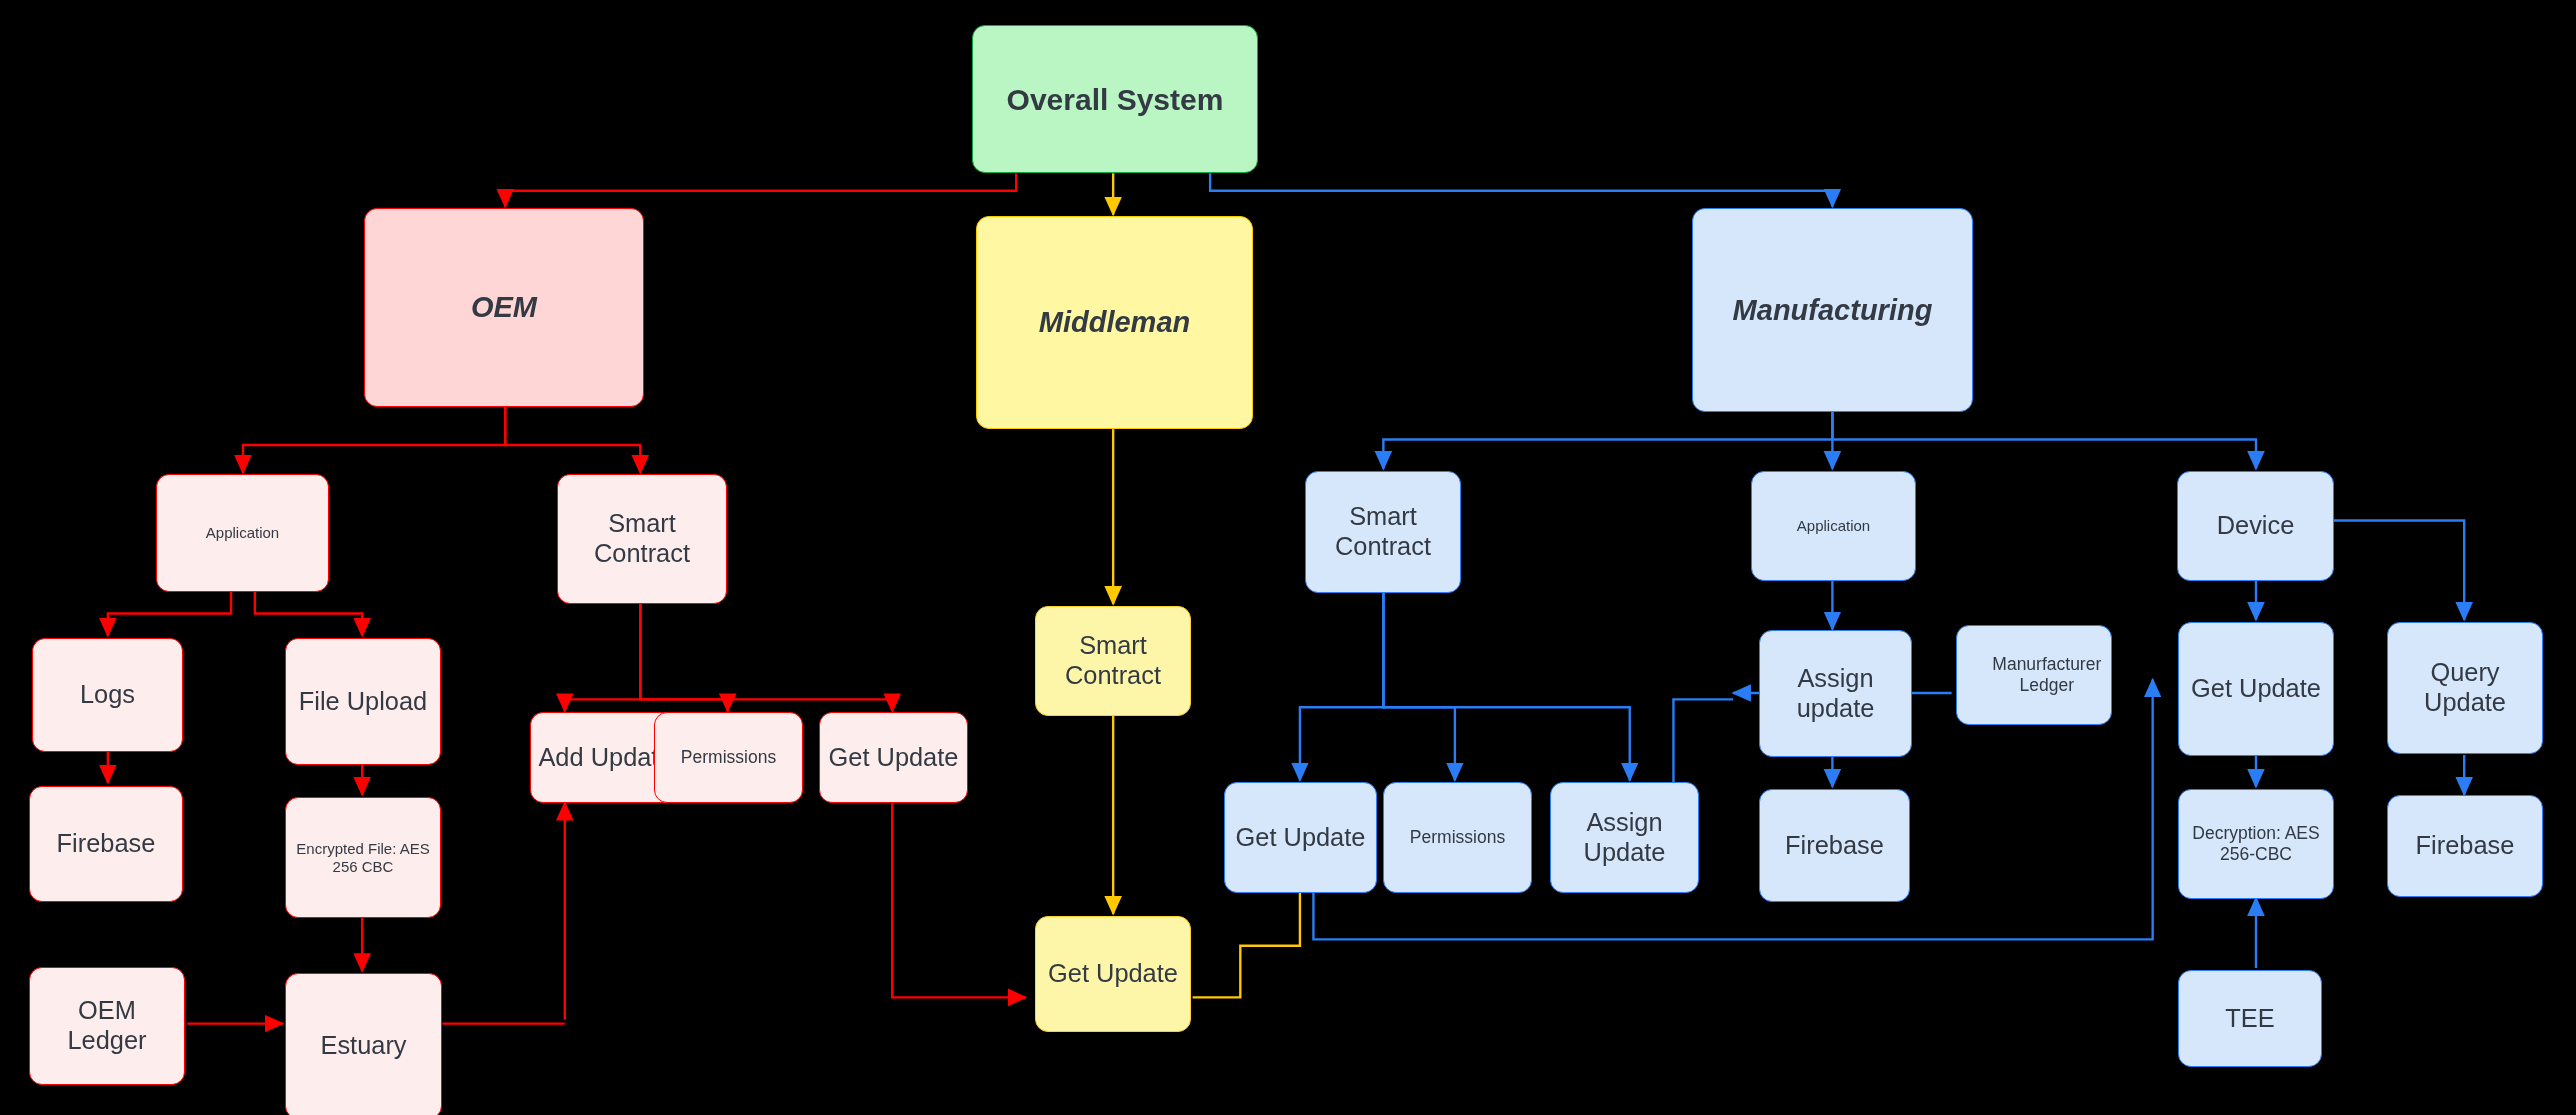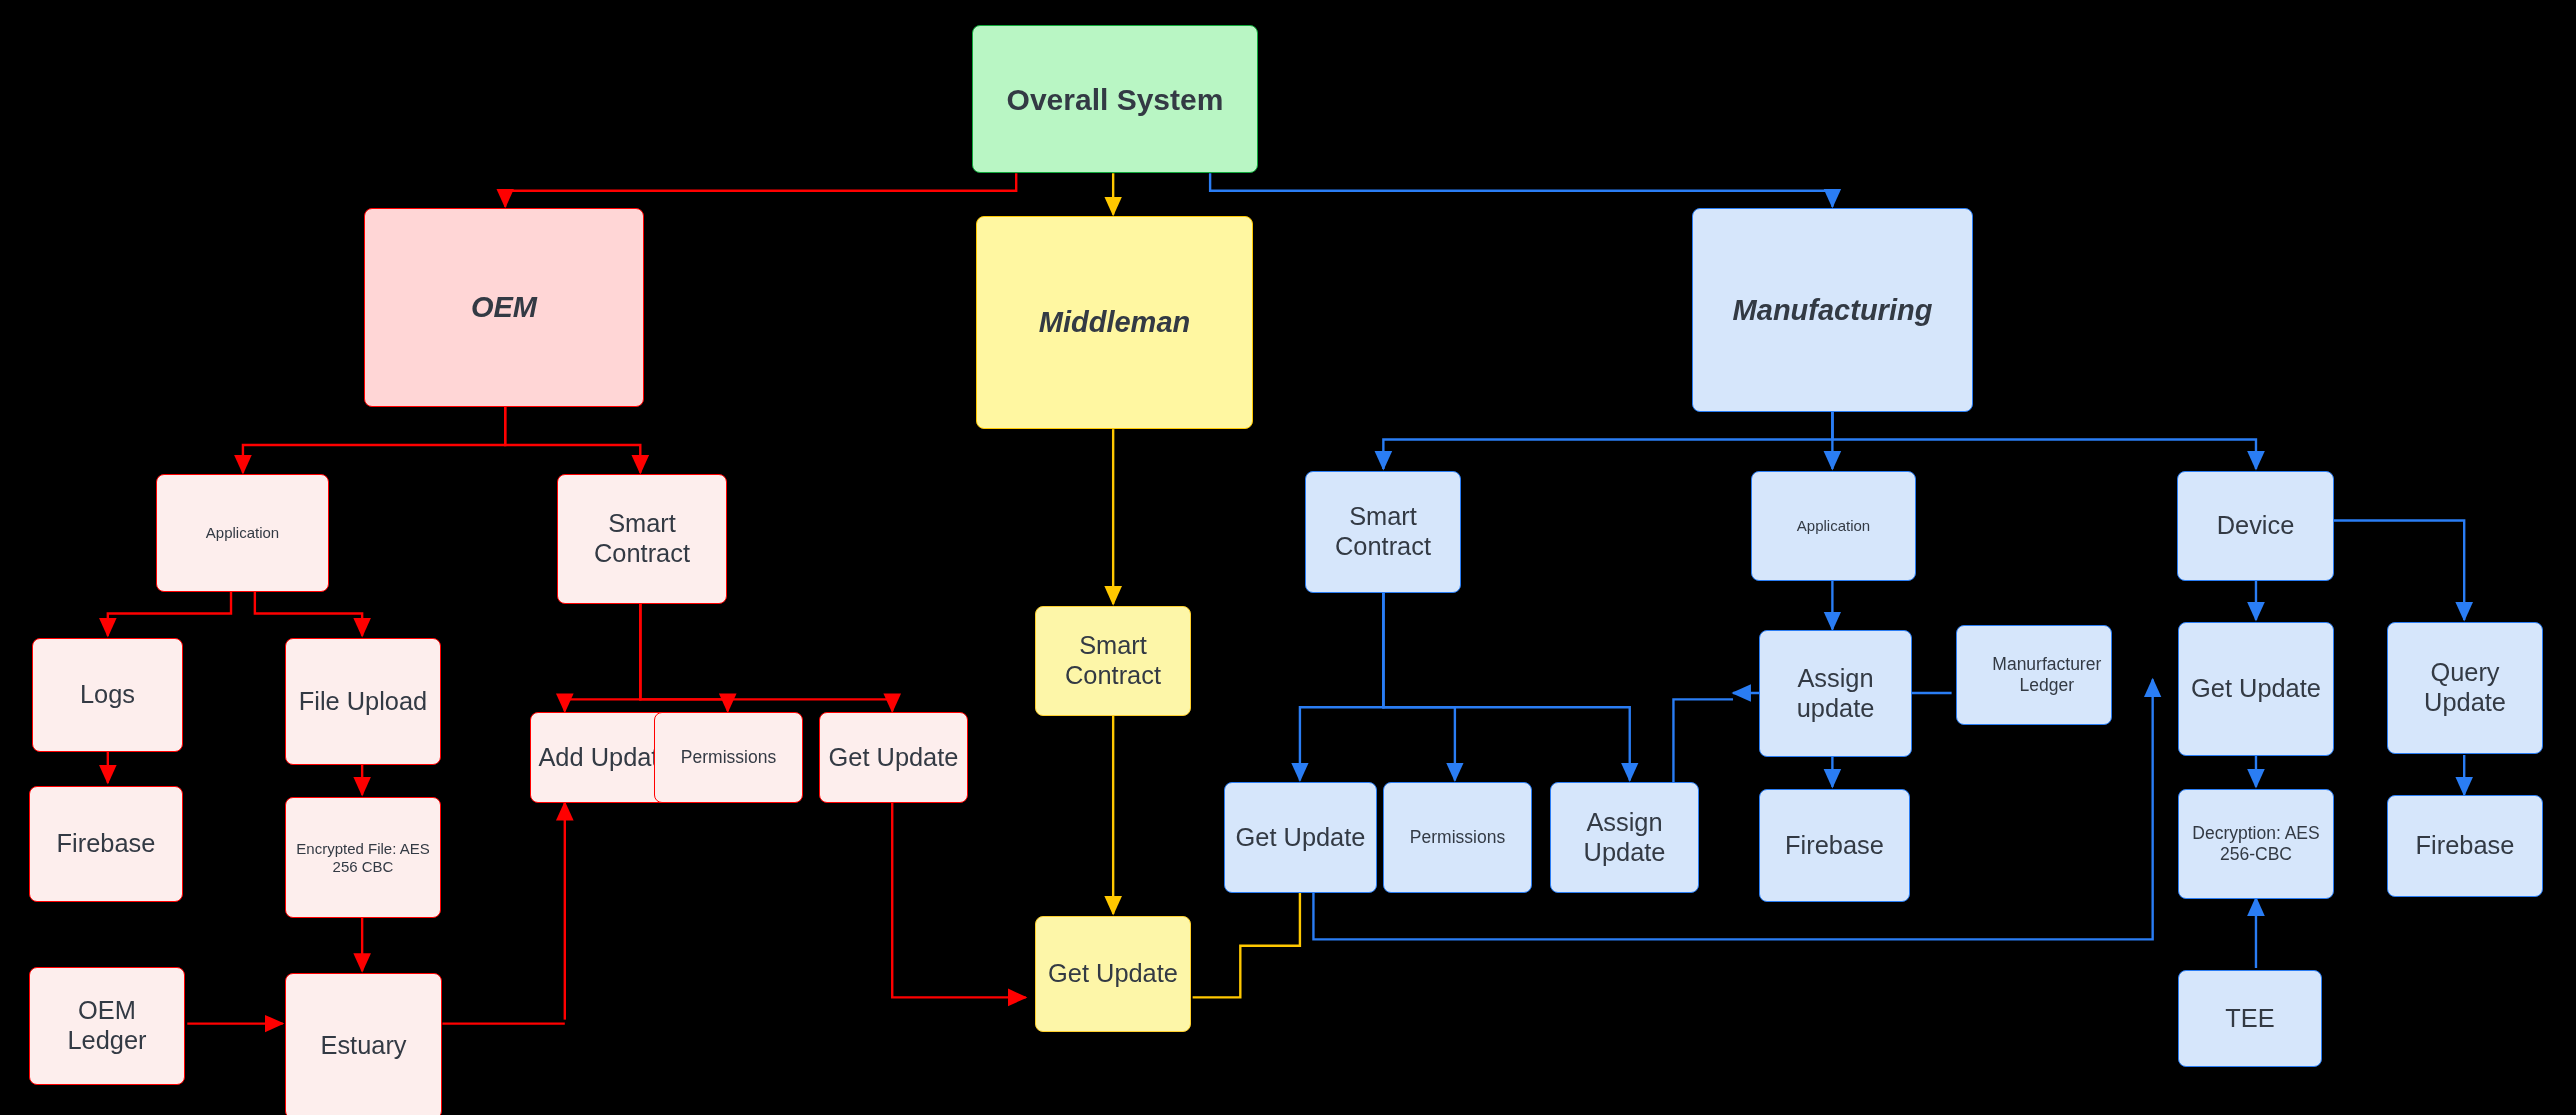--- a/index.html
+++ b/index.html
@@ -1,20 +1,20 @@
 <!DOCTYPE html>
 <html style="font-size:12.7px"><head>
 <meta charset="utf-8">
 <title>Overall System Architecture Diagram</title>
 <style>
   html,body{margin:0;padding:0;background:#000;}
   body{font-family:"Liberation Sans","DejaVu Sans",sans-serif;}
   #stage{position:relative;width:2576px;height:1115px;background:#000;overflow:hidden;}
   svg#wires{position:absolute;left:0;top:0;width:2576px;height:1115px;}
-  .node{position:absolute;box-sizing:border-box;border-radius:8px;
+  .node{position:absolute;box-sizing:border-box;border-radius:13px;
         display:flex;align-items:center;justify-content:center;text-align:center;
         color:#333a44;line-height:1.18;padding:3.2px 6.4px;}
   
   .root {background:#b9f6c4;border:1.6px solid #10a93a;color:#333a44;font-weight:bold;}
   .oem-l1{background:#ffd6d6;border:1.6px solid #ff0000;font-style:italic;font-weight:bold;}
   .oem   {background:#fdeeed;border:1.6px solid #ff0000;}
   .mid-l1{background:#fff7a1;border:1.6px solid #ffc800;font-style:italic;font-weight:bold;}
   .mid   {background:#fdf6a8;border:1.6px solid #ffd02e;}
   .man-l1{background:#d6e6fb;border:1.6px solid #2a7df4;font-style:italic;font-weight:bold;}
   .man   {background:#d6e6fb;border:1.6px solid #2a7df4;}

